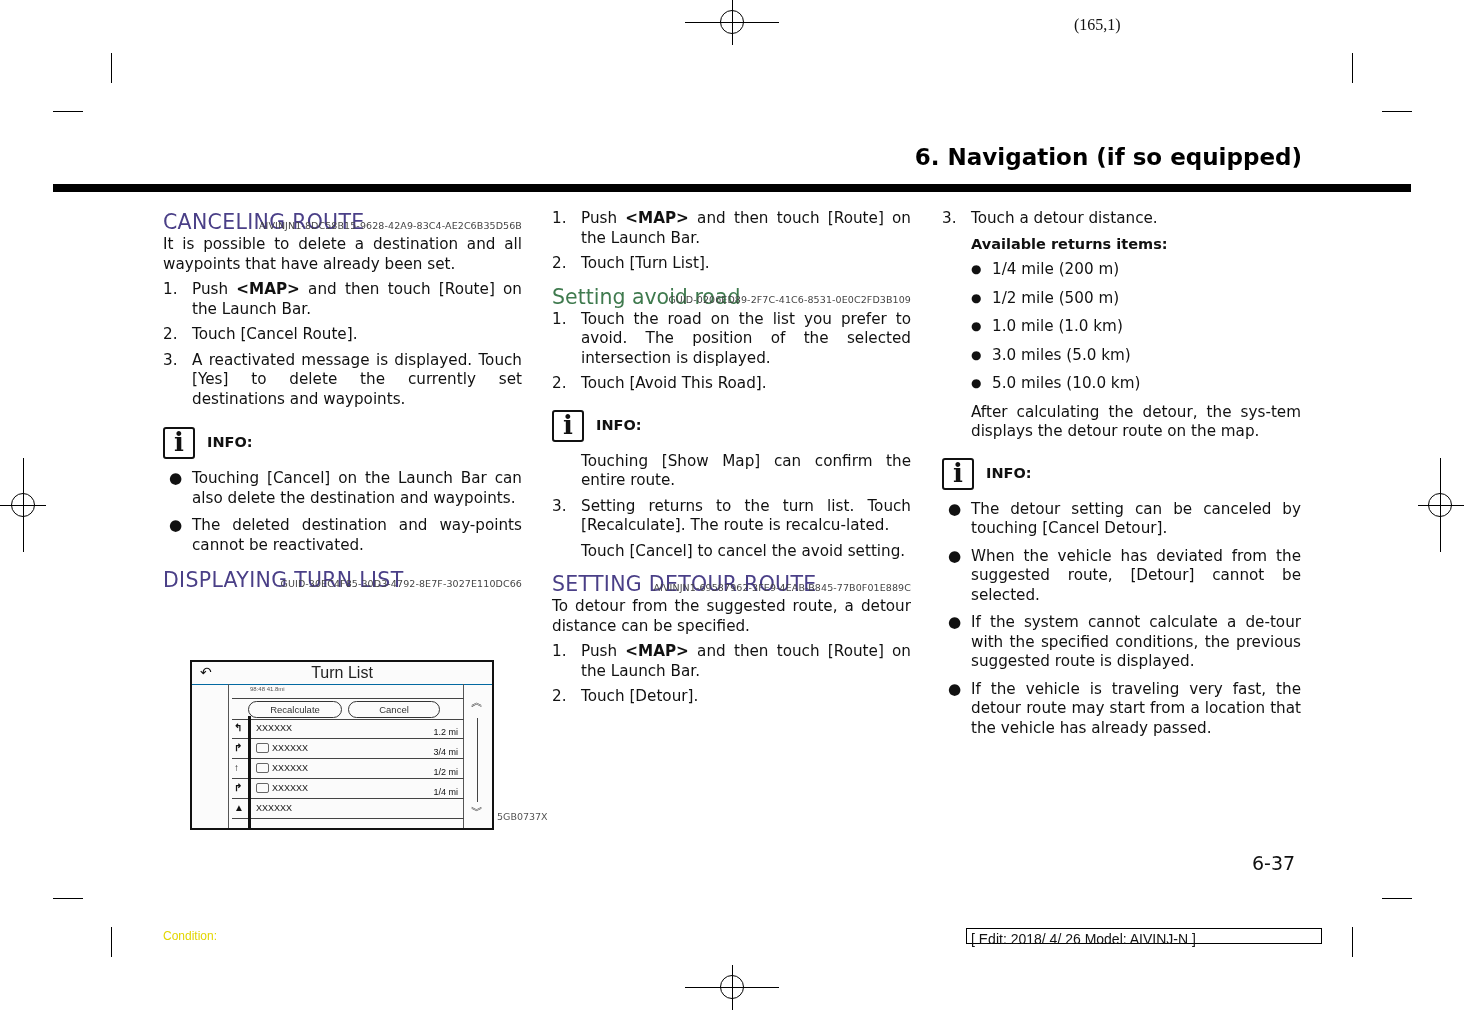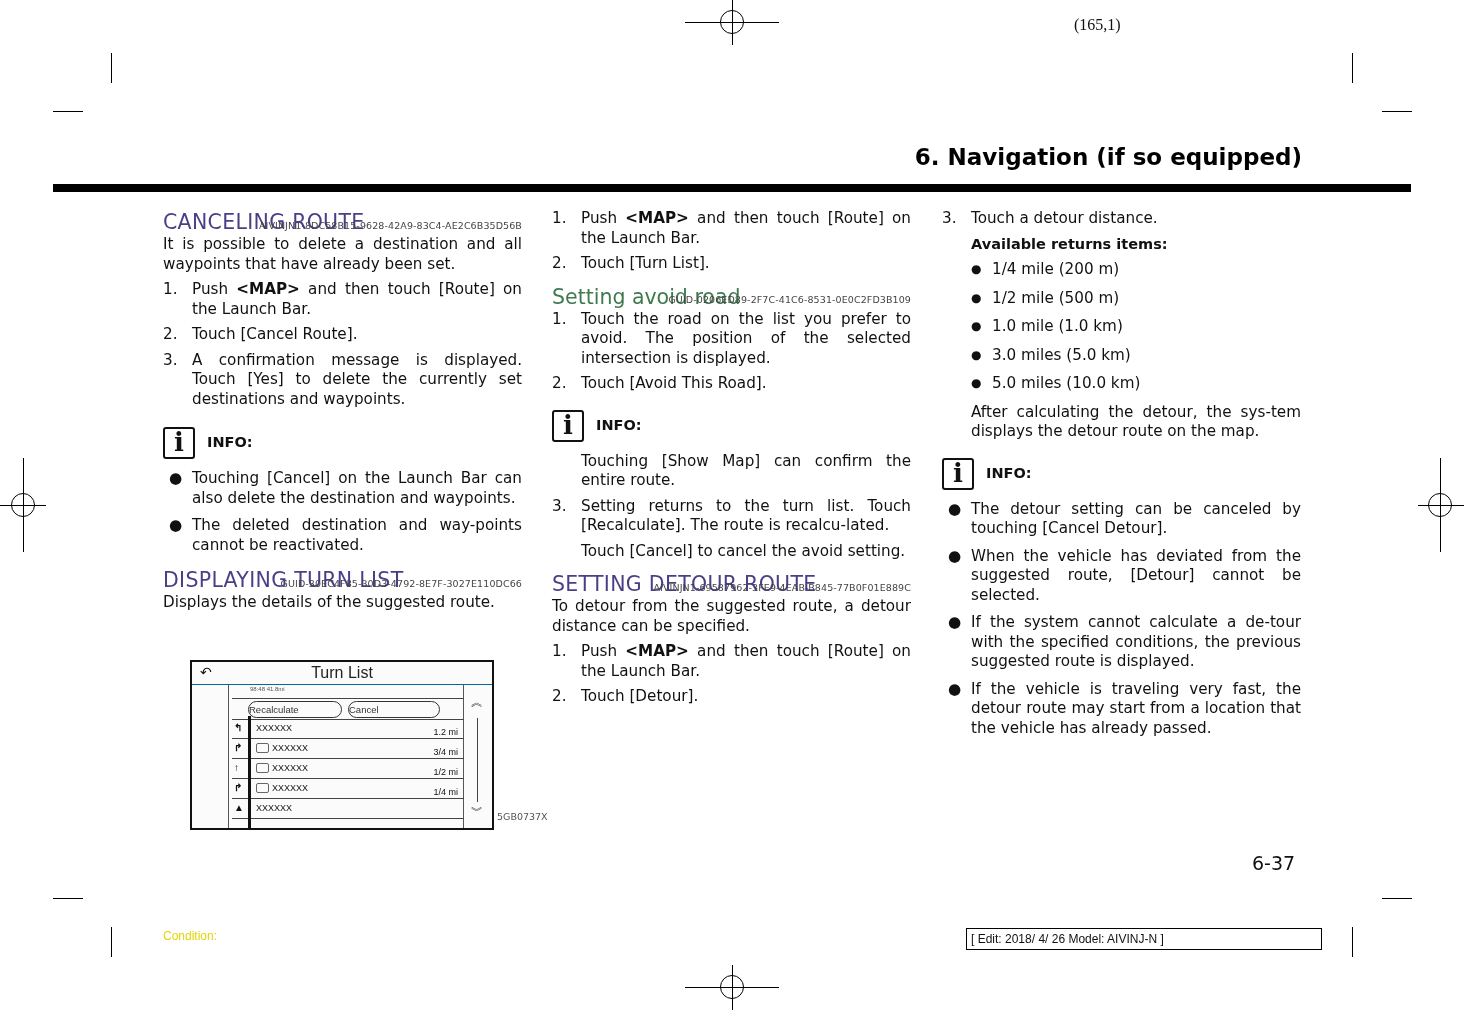--- a/index.html
+++ b/index.html
@@ -36,35 +36,35 @@
   
   .fig { position:absolute; left:190px; top:660px; width:304px; height:170px; border:2px solid #111; box-sizing:border-box;
          background:#fbfbfb; font-family:"Liberation Sans", sans-serif; }
   .fig-title { position:absolute; left:0; right:0; top:0; height:22px; border-bottom:1px solid #0369a1;
                text-align:center; font-size:16px; line-height:22px; color:#222; }
   .fig-back { position:absolute; left:8px; top:2px; font-size:14px; }
   .fig-left { position:absolute; left:36px; top:22px; bottom:0; width:1px; background:#555; }
   .fig-right { position:absolute; right:28px; top:22px; bottom:0; width:1px; background:#555; }
   .fig-info { position:absolute; left:58px; top:24px; font-size:6px; color:#555; }
   .btnrow { position:absolute; left:40px; top:36px; width:232px; height:20px; border-top:1px solid #444; border-bottom:1px solid #444; }
-  .pill { position:absolute; top:2px; height:15px; border:1px solid #333; border-radius:9px; font-size:9.5px; line-height:15px; text-align:left; color:#333; }
+  .pill { position:absolute; top:2px; height:15px; border:1px solid #333; border-radius:9px; font-size:9.5px; line-height:15px; text-align:center; color:#333; }
   .turn-row { position:absolute; left:40px; width:232px; height:20px; border-bottom:1px solid #444; font-size:9px; }
   .turn-row .ic { position:absolute; left:2px; top:4px; font-weight:bold; font-size:10px; }
   .turn-row .road { position:absolute; left:24px; top:5px; }
   .turn-row .sign { position:absolute; left:24px; top:5px; width:11px; height:8px; border:1px solid #666; border-radius:2px; }
   .turn-row .dist { position:absolute; right:6px; top:9px; }
   .vbar { position:absolute; left:56px; top:54px; width:3px; height:114px; background:#111; }
   .scroll-up { position:absolute; right:9px; top:32px; font-size:12px; color:#444; }
   .scroll-dn { position:absolute; right:9px; bottom:8px; font-size:12px; color:#444; }
   .scroll-line { position:absolute; right:14px; top:56px; width:1px; height:84px; background:#444; }
   .fig-id { position:absolute; left:497px; top:811px; font-size:9.5px; color:#555; }
   .page-num { position:absolute; left:1252px; top:852px; font-size:19px; }
   .condition { position:absolute; left:163px; top:929px; font-size:12px; color:#e2d600; font-family:"Liberation Sans", sans-serif; }
-  .editbox { position:absolute; left:966px; top:928px; width:356px; height:22px; border:1px solid #000; box-sizing:border-box;
-             font-family:"Liberation Sans", sans-serif; font-size:12px; line-height:20px; padding-left:4px; }
+  .editbox { position:absolute; left:966px; top:928px; width:356px; height:16px; border:1px solid #000; box-sizing:border-box;
+             font-family:"Liberation Sans", sans-serif; font-size:14px; line-height:20px; padding-left:4px; }
 </style>
 </head>
 <body>
 
 <div class="mark-v" style="left:111px;top:53px;height:30px;"></div>
 <div class="mark-h" style="left:53px;top:111px;width:30px;"></div>
 <div class="mark-v" style="left:1352px;top:53px;height:30px;"></div>
 <div class="mark-h" style="left:1382px;top:111px;width:30px;"></div>
 <div class="mark-v" style="left:111px;top:927px;height:30px;"></div>
 <div class="mark-h" style="left:53px;top:898px;width:30px;"></div>
@@ -97,39 +97,38 @@
   <div class="step">
     <span class="num">1.</span>
     <span class="txt"><span>Push </span><b class="key">&lt;MAP&gt;</b><span> and then touch [Route] on the Launch Bar.</span></span>
   </div>
   <div class="step">
     <span class="num">2.</span>
     <span class="txt">Touch [Cancel Route].</span>
   </div>
   <div class="step">
     <span class="num">3.</span>
-    <span class="txt">A confirmation message is displayed. Touch [Yes] to delete the currently set destinations and waypoints.</span>
+    <span class="txt">A reactivated message is displayed. Touch [Yes] to delete the currently set destinations and waypoints.</span>
   </div>
   <div class="info" style="margin-top:18px;">
     <span class="info-icon">i</span>
     <span class="info-label">INFO:</span>
   </div>
   <div class="bul">
     <span class="dot">●</span>
     <span class="txt">Touching [Cancel] on the Launch Bar can also delete the destination and waypoints.</span>
   </div>
   <div class="bul">
     <span class="dot">●</span>
     <span class="txt">The deleted destination and way-points cannot be reactivated.</span>
   </div>
   <div class="heading" style="margin-top:14px;">
     <span class="h-purple">DISPLAYING TURN LIST</span>
     <span class="guid">GUID-30EC4F85-30D3-4792-8E7F-3027E110DC66</span>
   </div>
-  <p>Displays the details of the suggested route.</p>
 </div>
 
 <div class="fig">
   <div class="fig-title">Turn List</div>
   <span class="fig-back">↶</span>
   <div class="fig-left"></div>
   <div class="fig-right"></div>
   <div class="fig-info">98:48    41.8mi</div>
   <div class="btnrow">
     <div class="pill" style="left:16px;width:92px;">Recalculate</div>

